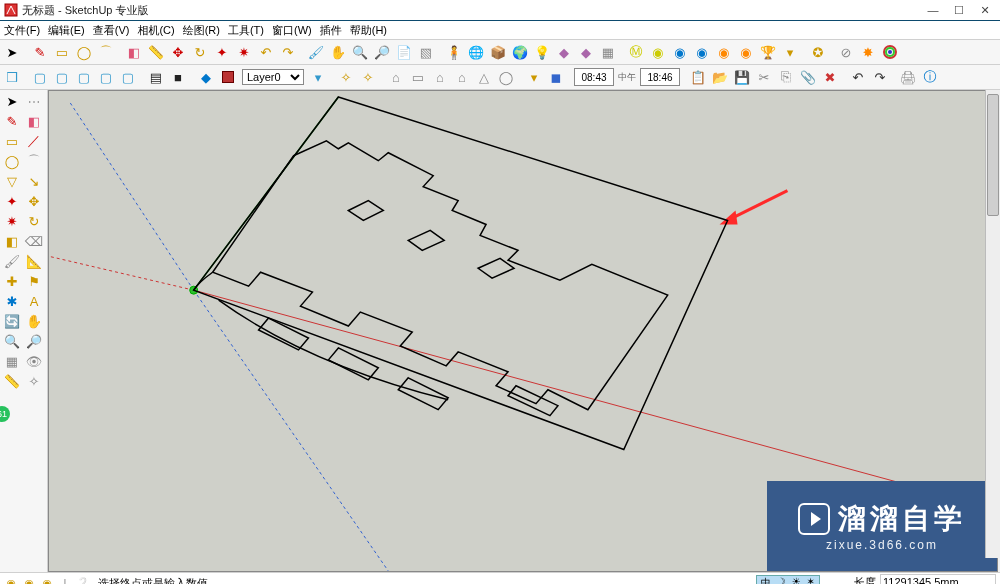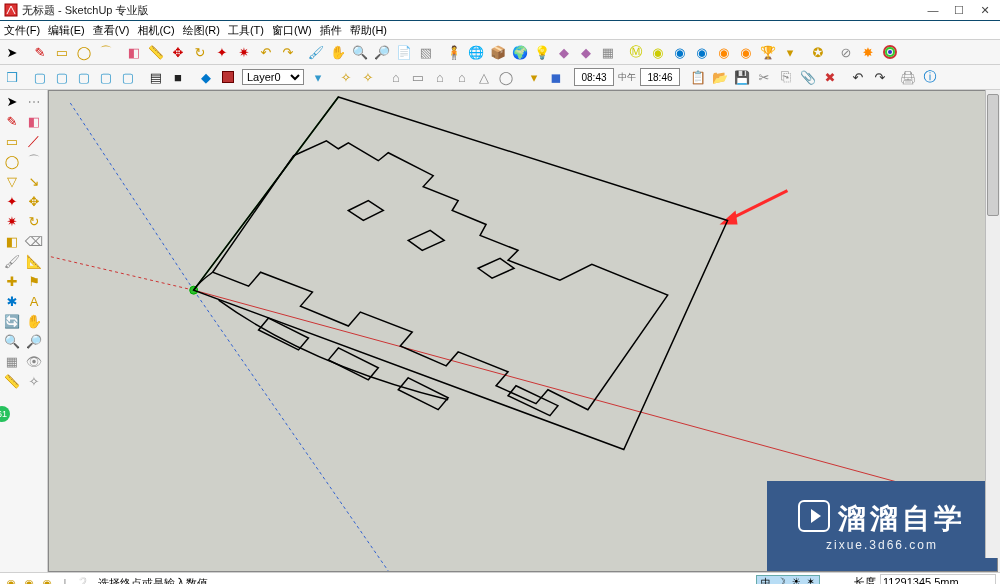--- a/index.html
+++ b/index.html
@@ -222,21 +222,21 @@
     display:flex;
     align-items:center;
     justify-content:center;
     flex-direction:column;
   }
   .watermark-box .wm-top {
     font-size:28px;
     font-weight:bold;
     letter-spacing:4px;
     display:flex;
-    align-items:flex-start;
+    align-items:center;
     gap:8px;
   }
   .watermark-box .wm-bottom {
     font-size:12px;
     letter-spacing:2px;
     opacity:0.9;
   }
   .play-ic {
     width:28px;height:28px;border:2px solid #fff;border-radius:6px;
     display:flex;align-items:center;justify-content:center;

